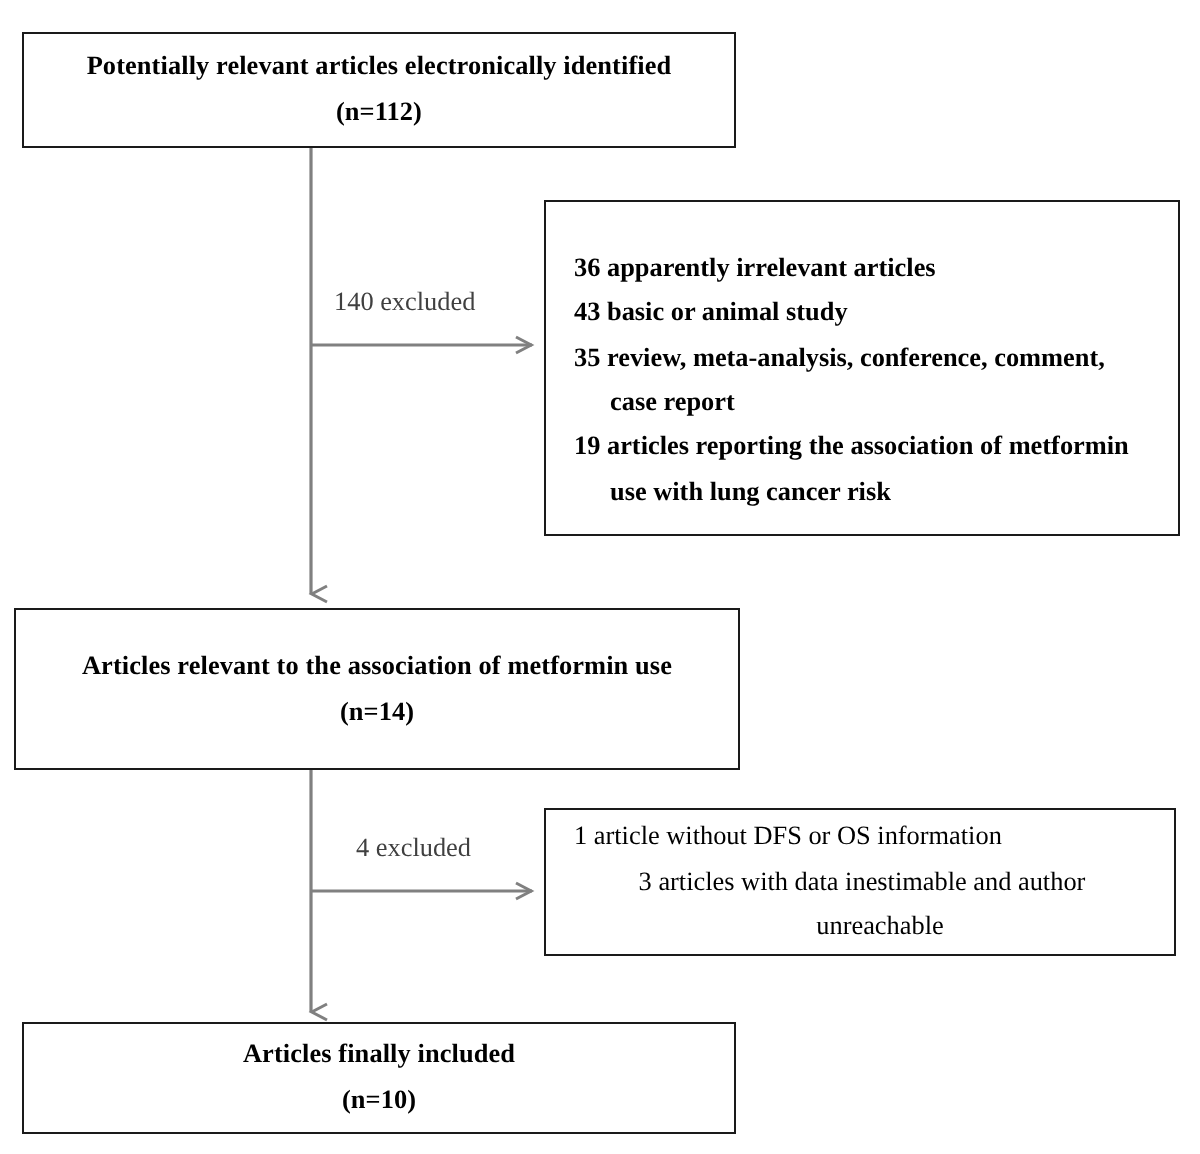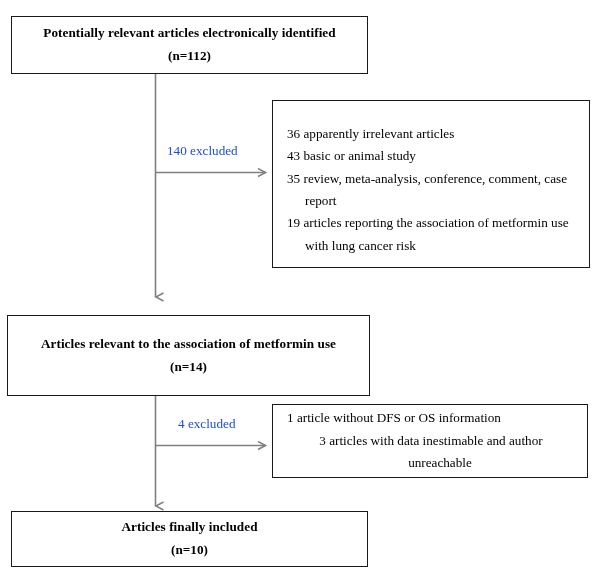--- a/index.html
+++ b/index.html
@@ -47,21 +47,21 @@
     line-height: 1.70;
     padding-left: 18px;
     text-indent: -18px;
     white-space: normal;
   }
   .edge-label {
     position: absolute;
     font-size: 13.2px;
     line-height: 1.2;
     white-space: nowrap;
-    color: #1d4ed8;
+    color: #404040;
   }
   svg.connectors {
     position: absolute;
     left: 0;
     top: 0;
     width: 600px;
     height: 577px;
     pointer-events: none;
   }
 </style>
@@ -87,30 +87,30 @@
     <line x1="155.5" y1="385" x2="155.5" y2="506" stroke="#808080" stroke-width="1.6" marker-end="url(#arrowV)"></line>
 
     <line x1="155.5" y1="445.5" x2="266" y2="445.5" stroke="#808080" stroke-width="1.6" marker-end="url(#arrowH)"></line>
   </svg>
 
   <div class="box box-centered" style="left:11px; top:16px; width:357px; height:58px;">
     <div class="line">Potentially relevant articles electronically identified</div>
     <div class="line">(n=112)</div>
   </div>
 
-  <div class="box box-list" style="left:272px; top:100px; width:318px; height:168px; padding:20px 12px 8px 14px;">
+  <div class="box box-list" style="left:272px; top:100px; width:318px; height:168px; padding:20px 12px 8px 14px;font-weight:bold;">
     <div class="list-item">36 apparently irrelevant articles</div>
     <div class="list-item">43 basic or animal study</div>
     <div class="list-item">35 review, meta-analysis, conference, comment, case report</div>
     <div class="list-item">19 articles reporting the association of metformin use with lung cancer risk</div>
   </div>
 
   <div class="edge-label" style="left:167px; top:143px;">140 excluded</div>
 
-  <div class="box box-centered" style="left:7px; top:304px; width:363px; height:81px;margin-top:11px;">
+  <div class="box box-centered" style="left:7px; top:304px; width:363px; height:81px;">
     <div class="line">Articles relevant to the association of metformin use</div>
     <div class="line">(n=14)</div>
   </div>
 
   <div class="box box-list" style="left:272px; top:404px; width:316px; height:74px; padding:7px 12px 7px 14px;text-align:center;">
     <div class="list-item">1 article without DFS or OS information</div>
     <div class="list-item">3 articles with data inestimable and author unreachable</div>
   </div>
 
   <div class="edge-label" style="left:178px; top:416px;">4 excluded</div>

